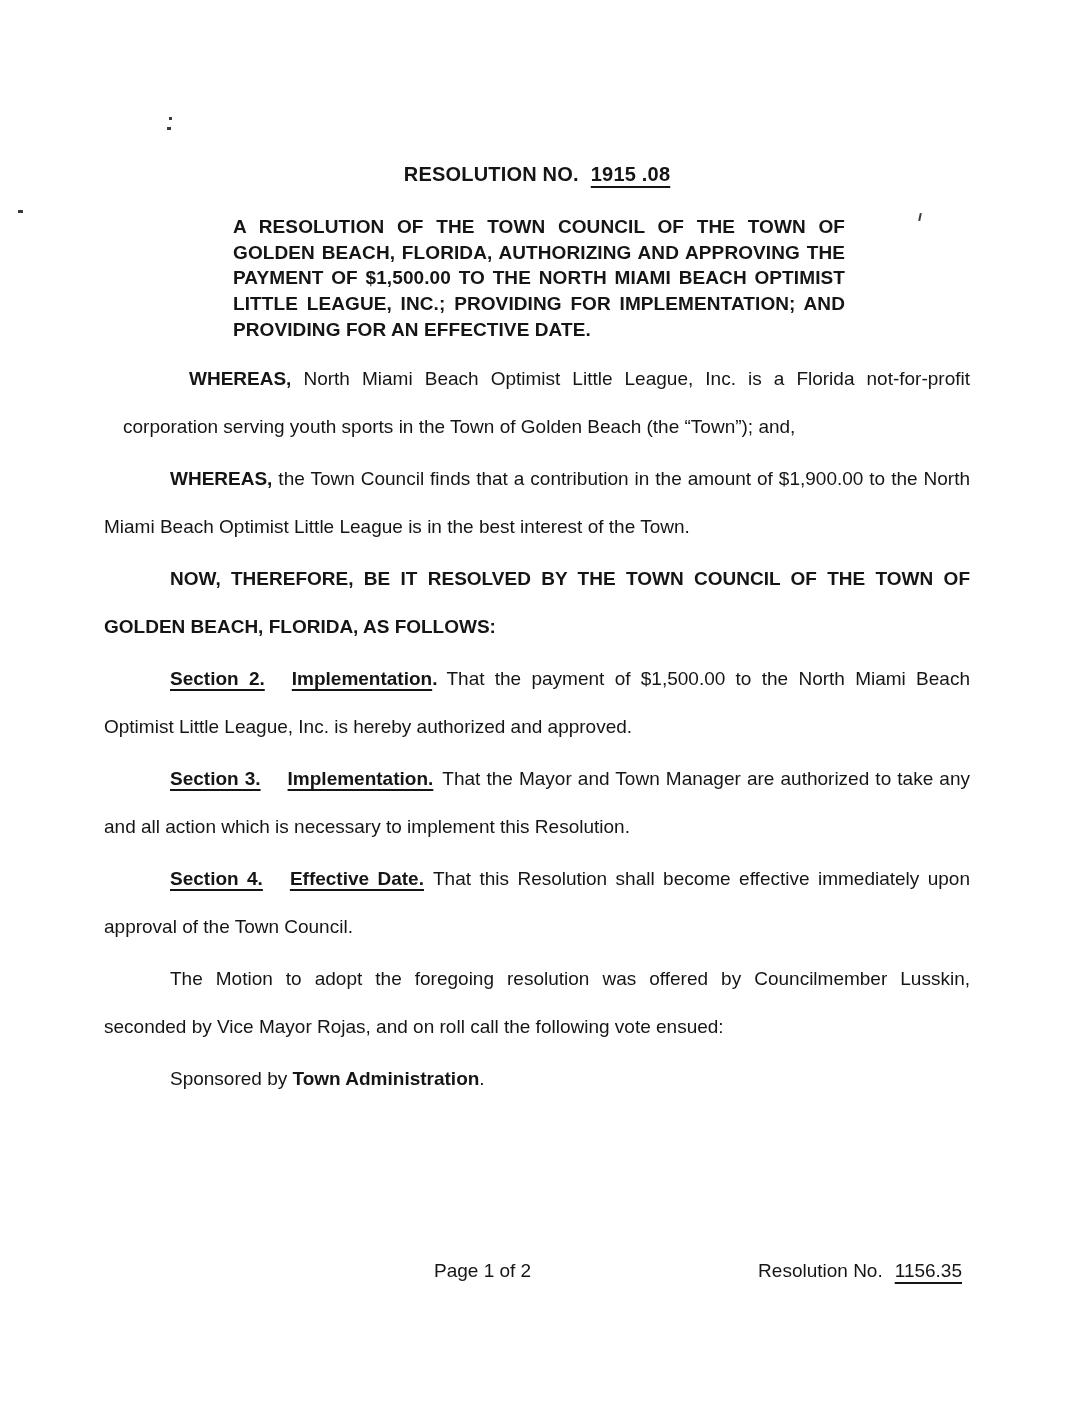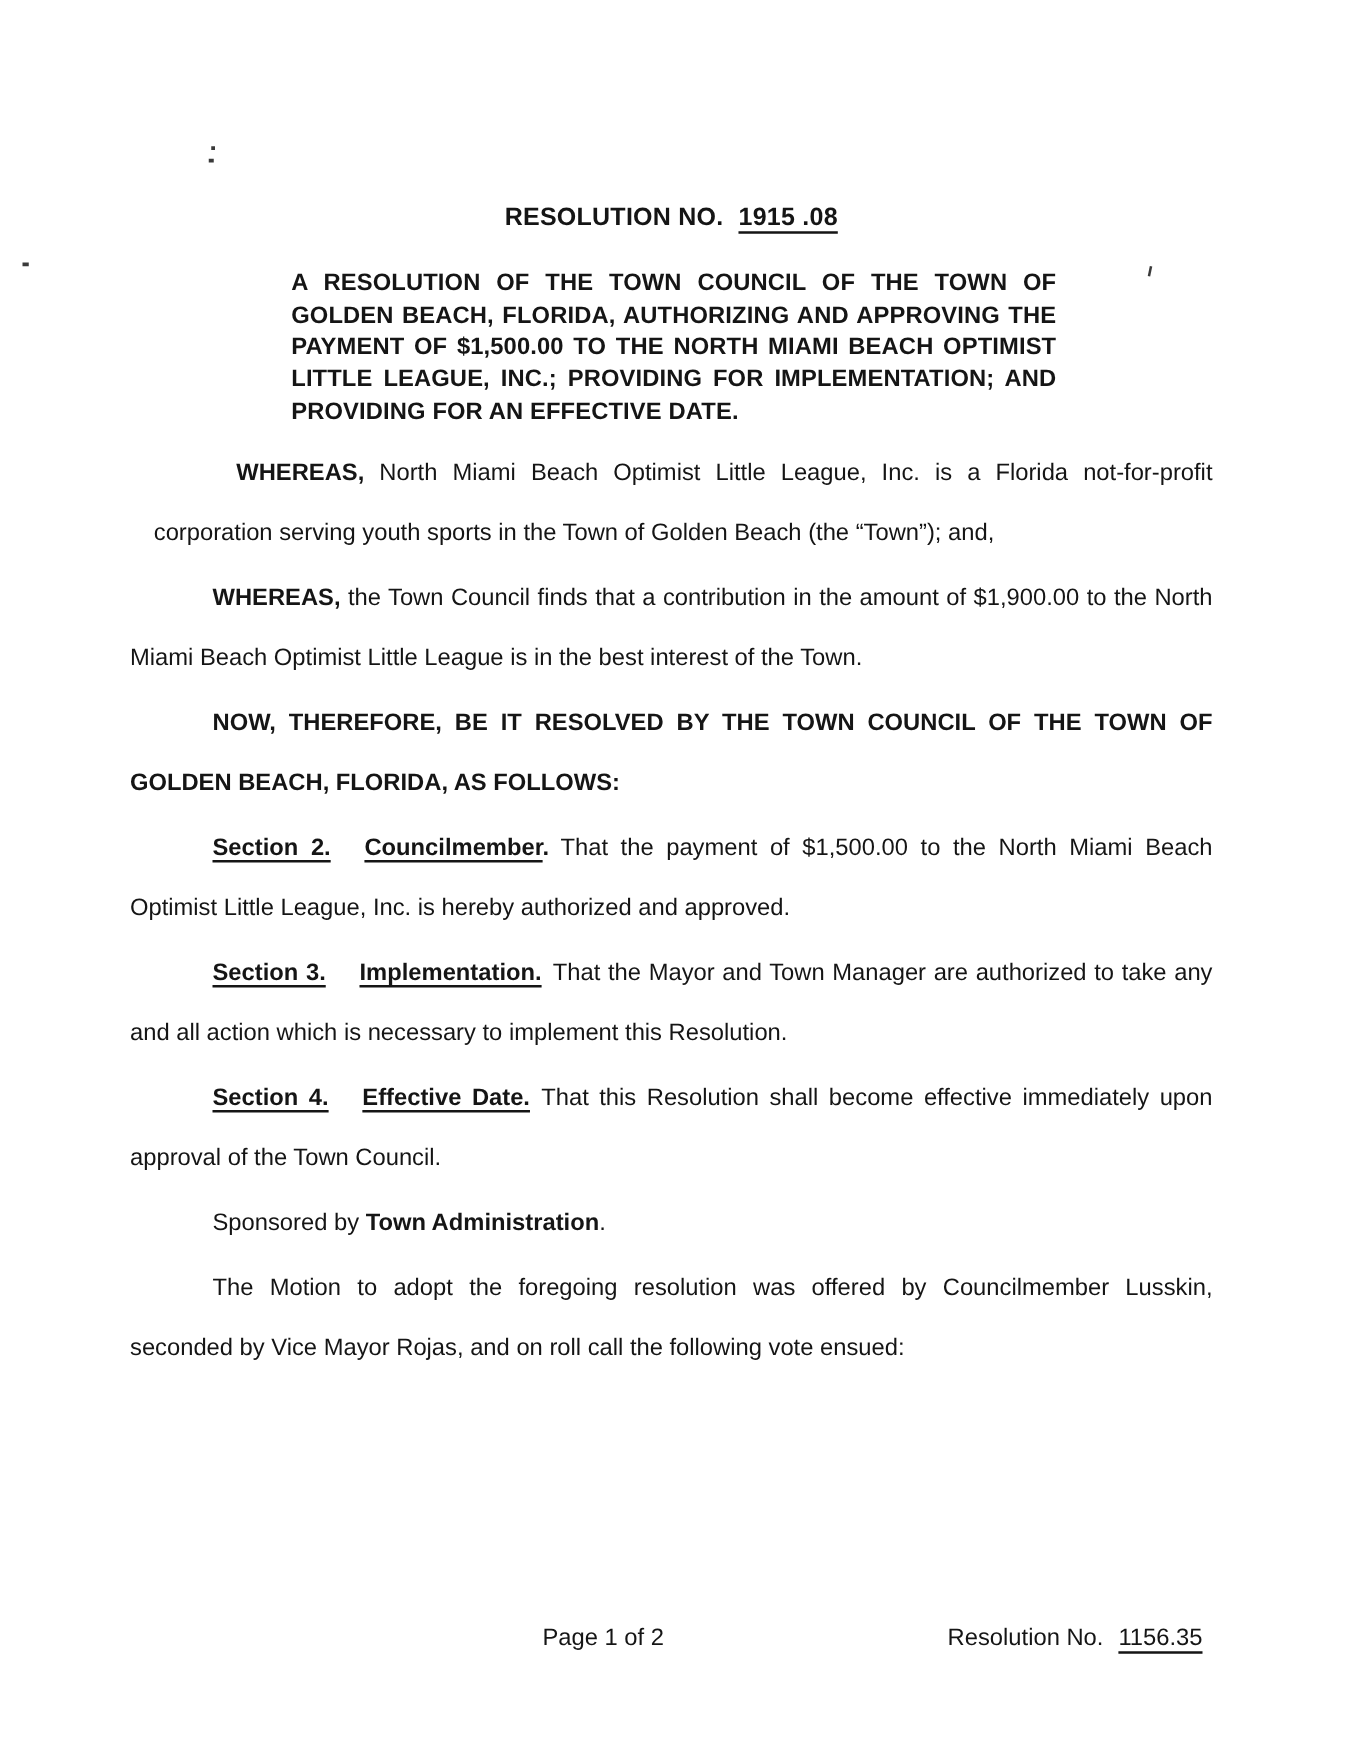--- a/index.html
+++ b/index.html
@@ -37,21 +37,21 @@
   .sec-no,.sec-head{
     font-weight:bold;
     text-decoration:underline;text-decoration-thickness:2px;text-underline-offset:4px;
   }
   .tab{display:inline-block;width:27px;}
   .gap2{display:inline-block;width:9px;}
   .footer{
     position:absolute;left:104px;top:1258px;width:866px;
     display:flex;align-items:baseline;font-size:19px;line-height:26px;
   }
-  .footer-page{margin-left:330px;margin-top:40px;}
+  .footer-page{margin-left:330px;}
   .footer-res{margin-left:auto;margin-right:8px;}
   .footer-num{
     margin-left:12px;
     text-decoration:underline;text-decoration-thickness:2px;text-underline-offset:5px;
   }
   
   .artifact{position:absolute;background:#3a3a3a;}
   .art-colon-top{left:169px;top:117px;width:3px;height:3px;}
   .art-colon-bot{left:167px;top:127px;width:4px;height:3px;}
   .art-dot-left{left:18px;top:210px;width:5px;height:3px;}
@@ -81,36 +81,36 @@
     </p>
 
     <p class="para">
       <span class="bold">WHEREAS,</span><span> the Town Council finds that a contribution in the amount of $1,900.00 to the North Miami Beach Optimist Little League is in the best interest of the Town.</span>
     </p>
 
     <p class="para bold">NOW, THEREFORE, BE IT RESOLVED BY THE TOWN COUNCIL OF THE TOWN OF GOLDEN BEACH, FLORIDA, AS FOLLOWS:</p>
 
 
     <p class="para">
-      <span class="sec-no">Section 2.</span><span class="tab"></span><span class="sec-head">Councilmember</span><span class="bold">.</span><span class="gap2"></span><span>That the payment of $1,500.00 to the North Miami Beach Optimist Little League, Inc. is hereby authorized and approved.</span>
+      <span class="sec-no">Section 2.</span><span class="tab"></span><span class="sec-head">Implementation</span><span class="bold">.</span><span class="gap2"></span><span>That the payment of $1,500.00 to the North Miami Beach Optimist Little League, Inc. is hereby authorized and approved.</span>
     </p>
 
     <p class="para">
       <span class="sec-no">Section 3.</span><span class="tab"></span><span class="sec-head">Implementation.</span><span class="bold"></span><span class="gap2"></span><span>That the Mayor and Town Manager are authorized to take any and all action which is necessary to implement this Resolution.</span>
     </p>
 
     <p class="para">
       <span class="sec-no">Section 4.</span><span class="tab"></span><span class="sec-head">Effective Date.</span><span class="bold"></span><span class="gap2"></span><span>That this Resolution shall become effective immediately upon approval of the Town Council.</span>
     </p>
 
+    <p class="para">The Motion to adopt the foregoing resolution was offered by Councilmember Lusskin, seconded by Vice Mayor Rojas, and on roll call the following vote ensued:</p>
+
     <p class="para">
       <span>Sponsored by </span><span class="bold">Town Administration</span><span>.</span>
     </p>
-
-    <p class="para">The Motion to adopt the foregoing resolution was offered by Councilmember Lusskin, seconded by Vice Mayor Rojas, and on roll call the following vote ensued:</p>
 
   </div>
 
   <div class="footer">
     <span class="footer-page">Page 1 of 2</span>
     <span class="footer-res">
       <span>Resolution No.</span><span class="footer-num">1156.35</span>
     </span>
   </div>
 

